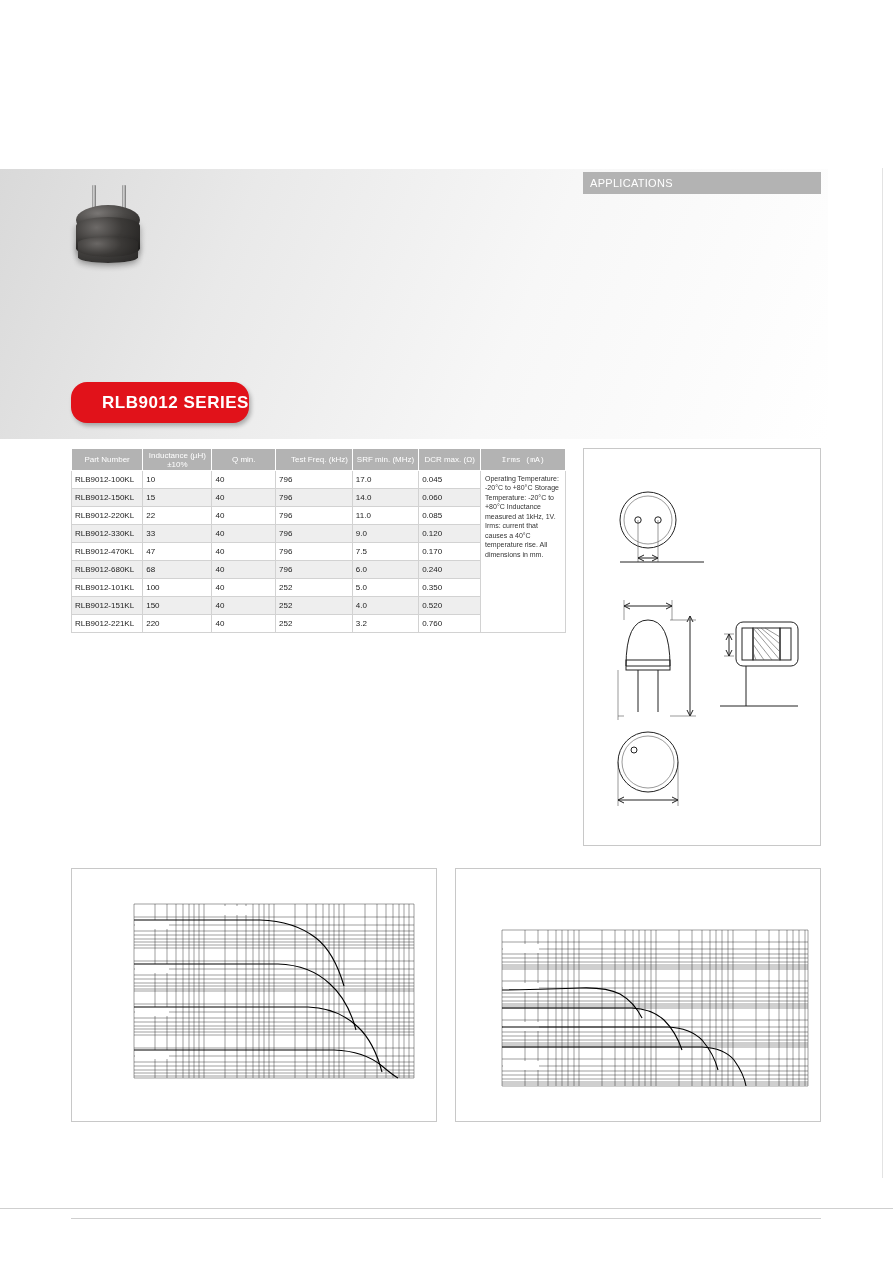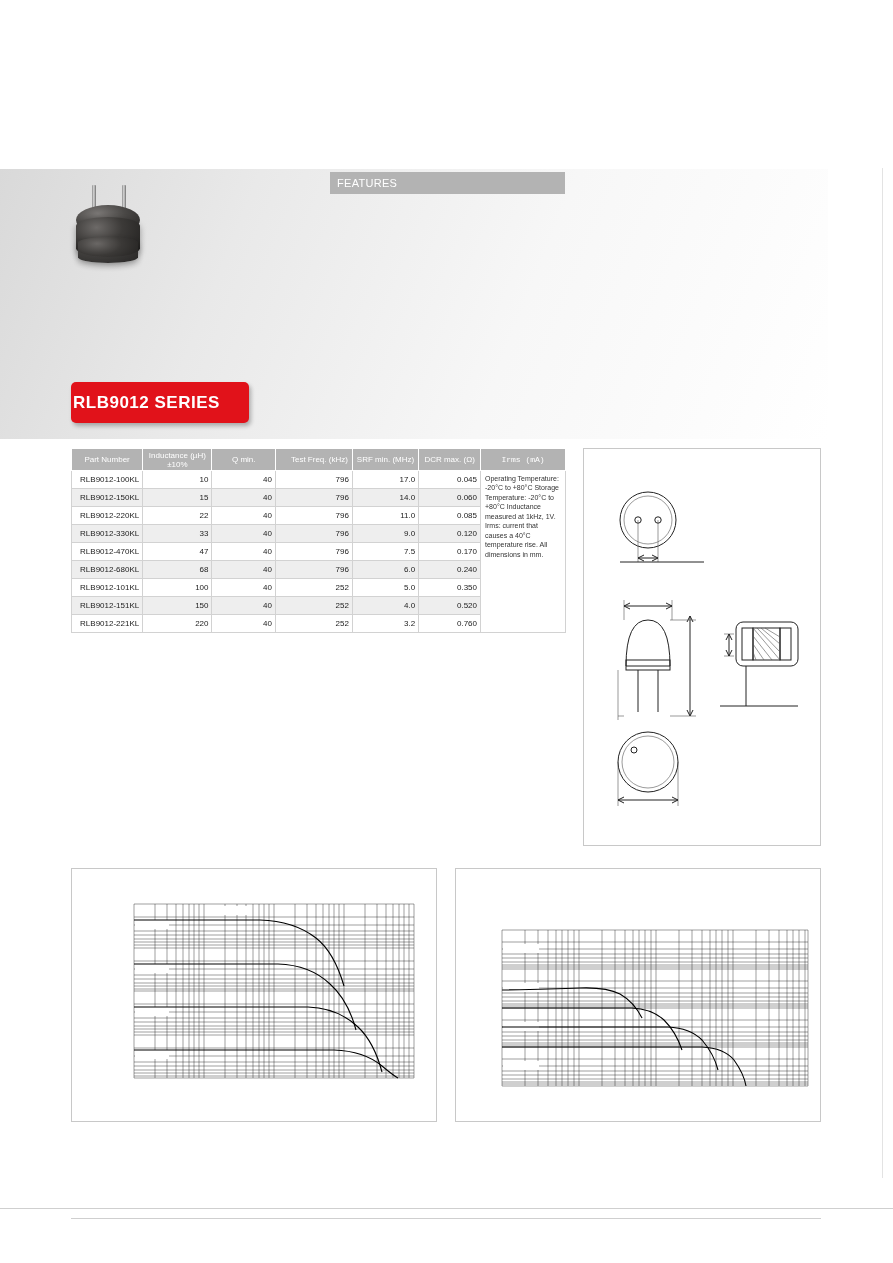--- a/index.html
+++ b/index.html
@@ -102,28 +102,28 @@
   }
 
   
   .series-tag {
     position: absolute;
     left: 71px;
     top: 382px;
     width: 178px;
     height: 41px;
     background: #e1121a;
-    border-radius: 5px;
+    border-radius: 16px;
     box-shadow: 2px 3px 4px rgba(0,0,0,.28);
     color: #ffffff;
     font-size: 17px;
     font-weight: bold;
     display: flex;
     align-items: center;
-    padding-left: 2px;
+    padding-left: 31px;
     box-sizing: border-box;
     letter-spacing: .5px;
   }
 
   
   .panel-head {
     position: absolute;
     background: #b3b3b3;
     color: #ffffff;
     font-size: 11px;
@@ -148,21 +148,21 @@
     height: 21px;
     font-weight: normal;
     font-size: 8px;
     border: 1px solid #ffffff;
     padding: 0 3px;
   }
   .spec-table td {
     height: 17px;
     border: 1px solid #d2d2d2;
     padding: 0 3px;
-    text-align: right;
+    text-align: left;
     color: #222;
   }
   .spec-table tr:nth-child(even) td { background: #eeeeee; }
   .spec-table tr:nth-child(odd)  td { background: #ffffff; }
   .spec-table td.note-cell {
     background: #e8e8e8;
     border: 1px solid #d2d2d2;
     text-align: left;
     vertical-align: top;
     font-size: 7px;
@@ -269,22 +269,22 @@
     <div class="inductor" style="left:70px; top:16px; width:80px; height:100px;">
       <div class="ind-pin" style="left:22px; top:0px; height:30px;"></div>
       <div class="ind-pin" style="left:52px; top:0px; height:30px;"></div>
       <div class="ind-top" style="left:6px; top:20px; width:64px; height:30px;"></div>
       <div class="ind-body" style="left:6px; top:32px; width:64px; height:40px;"></div>
       <div class="ind-body" style="left:8px; top:52px; width:60px; height:26px; opacity:.95;"></div>
     </div>
 
   </div>
 
-  <div class="hero-title-bar">
-    <div class="hero-label">FEATURES</div>
+  <div class="hero-title-bar-2">
+    <div class="hero-label">APPLICATIONS</div>
   </div>
 
   <div class="series-tag">RLB9012 SERIES</div>
 
   <table class="spec-table">
     <thead>
       <tr>
         <th style="width:70px;">Part Number</th>
         <th style="width:67px;">Inductance (µH) ±10%</th>
         <th style="width:65px;">Q min.</th>

